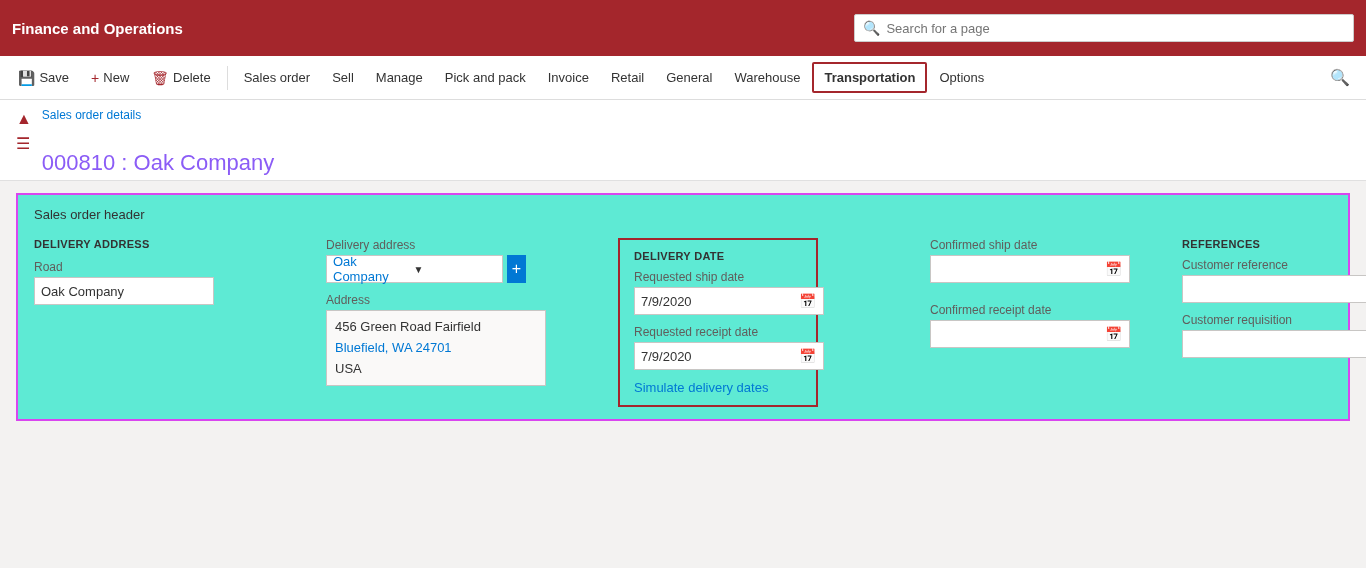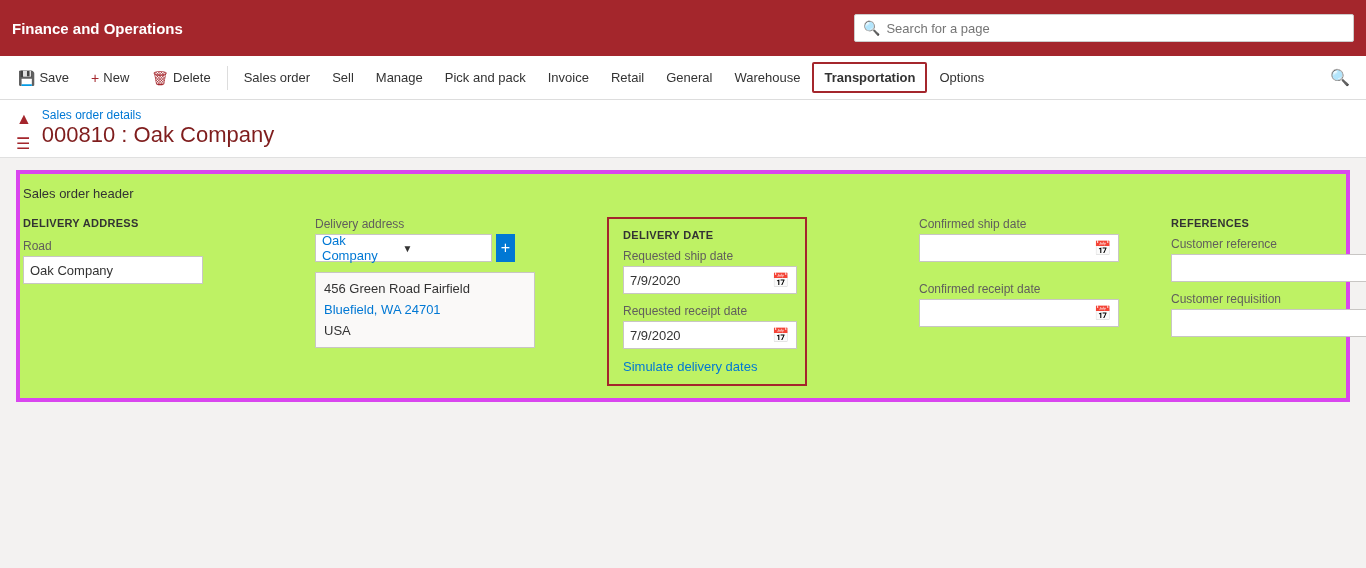--- a/index.html
+++ b/index.html
@@ -98,32 +98,32 @@
     .left-icons {
       display: flex;
       flex-direction: column;
       gap: 6px;
       margin-right: 10px;
       padding-top: 2px;
     }
     .left-icon { color: #a4262c; font-size: 16px; cursor: pointer; }
     .page-header-content { flex: 1; }
     .breadcrumb { color: #0078d4; font-size: 12px; cursor: pointer; }
-    .page-title { font-size: 22px; font-weight: 300; color: #7f1d1d; }
+    .page-title { font-size: 22px; font-weight: 300; color: #8b5cf6; margin-top: 28px; }
 
     
     .main-content {
       padding: 12px 16px;
       background: #f3f2f1;
       min-height: 400px;
     }
     .section-card {
-      background: #bef264;
-      border: 4px solid #d946ef;
-      padding: 12px 3px;
+      background: #5eead4;
+      border: 2px solid #d946ef;
+      padding: 12px 16px;
     }
     .section-title {
       font-size: 13px;
       color: #333;
       font-weight: 400;
       margin-bottom: 12px;
       padding-bottom: 4px;
     }
 
     
@@ -214,21 +214,21 @@
     }
     .date-input-row {
       display: flex;
       align-items: center;
       border: 1px solid #c8c6c4;
       background: #fff;
       height: 28px;
       padding: 0 6px;
       font-size: 13px;
       color: #333;
-      width: 174px;
+      width: 190px;
       margin-bottom: 8px;
     }
     .simulate-link {
       color: #0078d4;
       font-size: 13px;
       cursor: pointer;
       text-decoration: none;
     }
 
     
@@ -334,20 +334,21 @@
           <div class="field-sublabel">Delivery address</div>
           <div style="display:flex; align-items:center; gap:2px;">
             <div class="dropdown-field">
               <span style="color:#0078d4;">Oak Company</span>
               <span class="dropdown-chevron">▼</span>
             </div>
             <button class="dropdown-add">+</button>
           </div>
         </div>
         <div class="field-group">
+          <div class="field-sublabel">Address</div>
           <div class="address-text">
             <span>456 Green Road Fairfield</span><br>
             <span class="address-link">Bluefield, WA 24701</span><br>
             <span>USA</span>
           </div>
         </div>
       </div>
 
       <div class="form-section-divider"></div>
 

